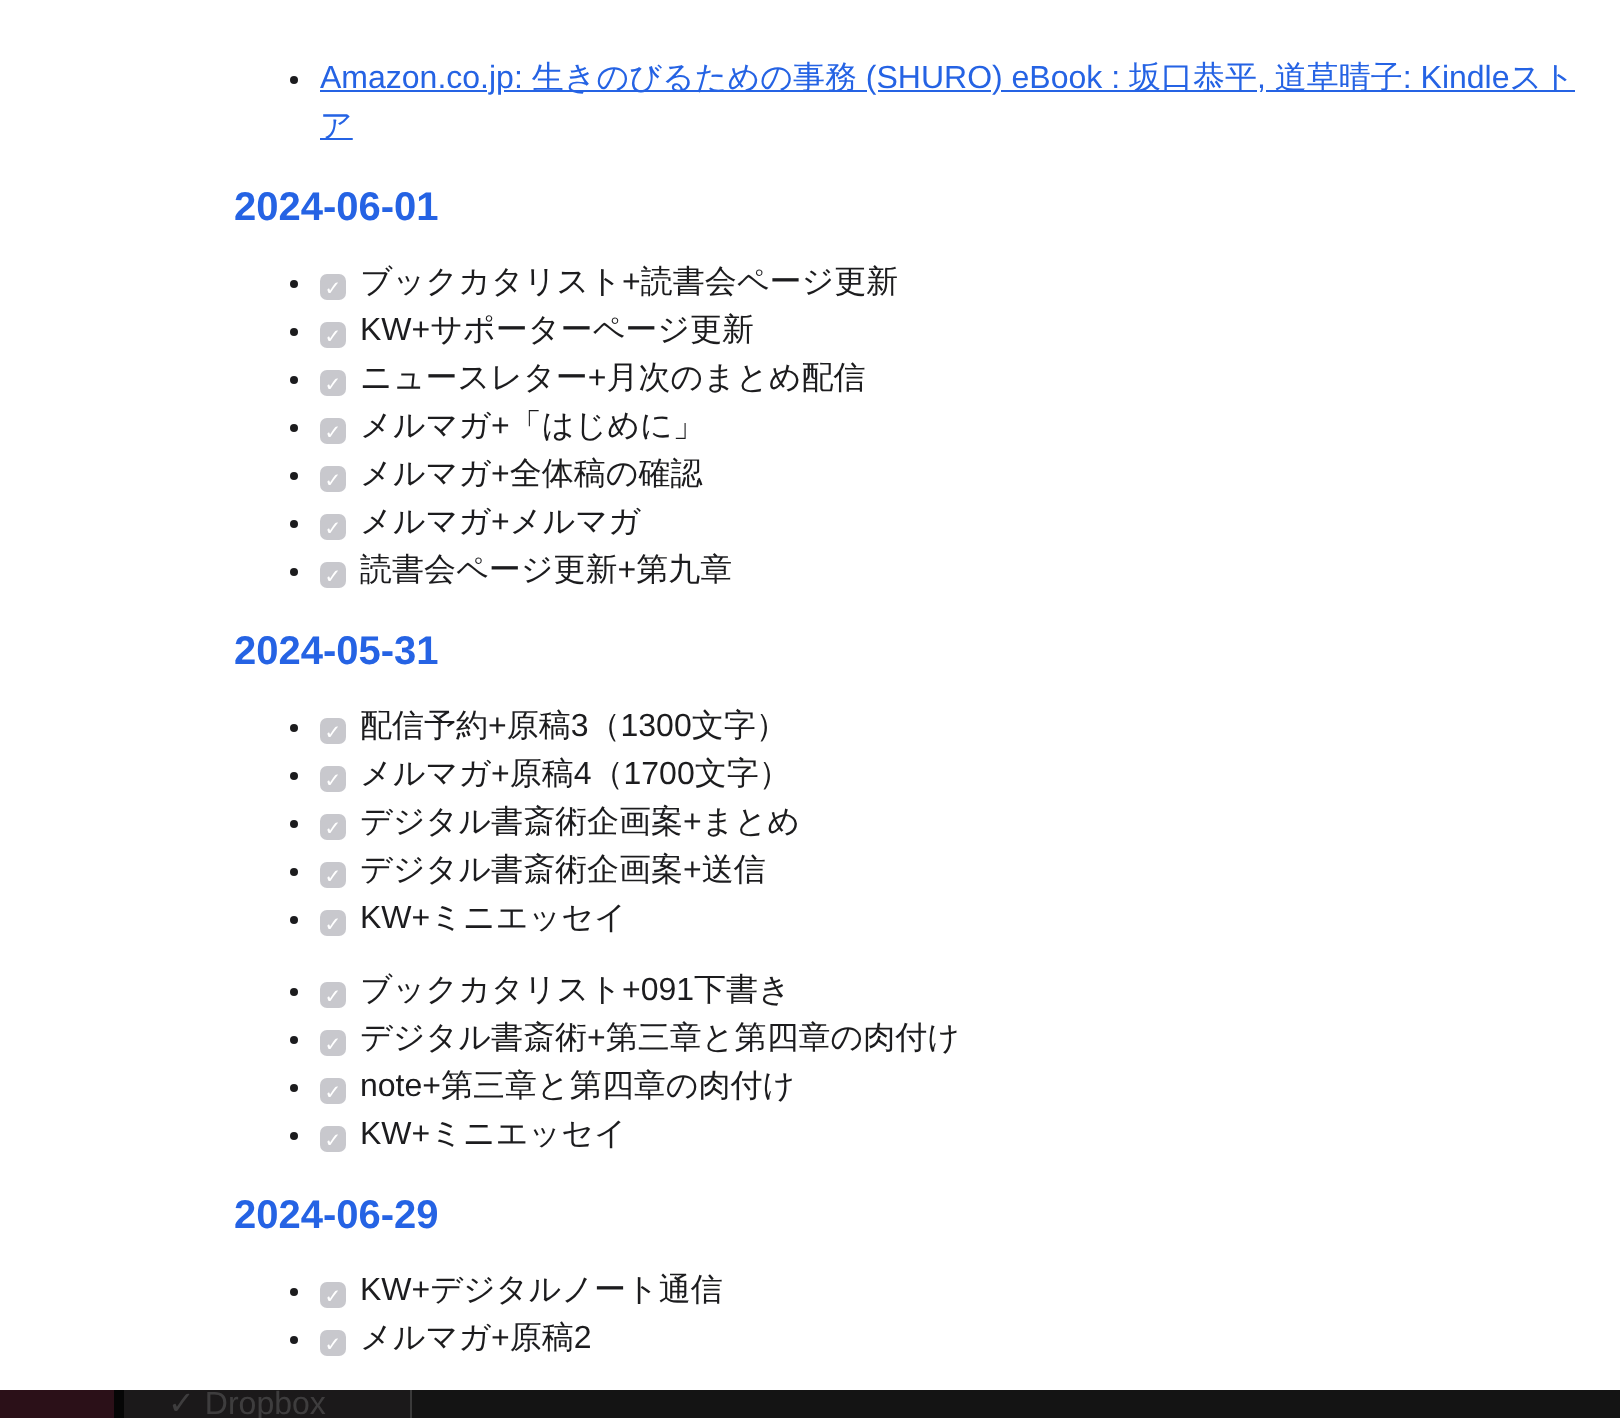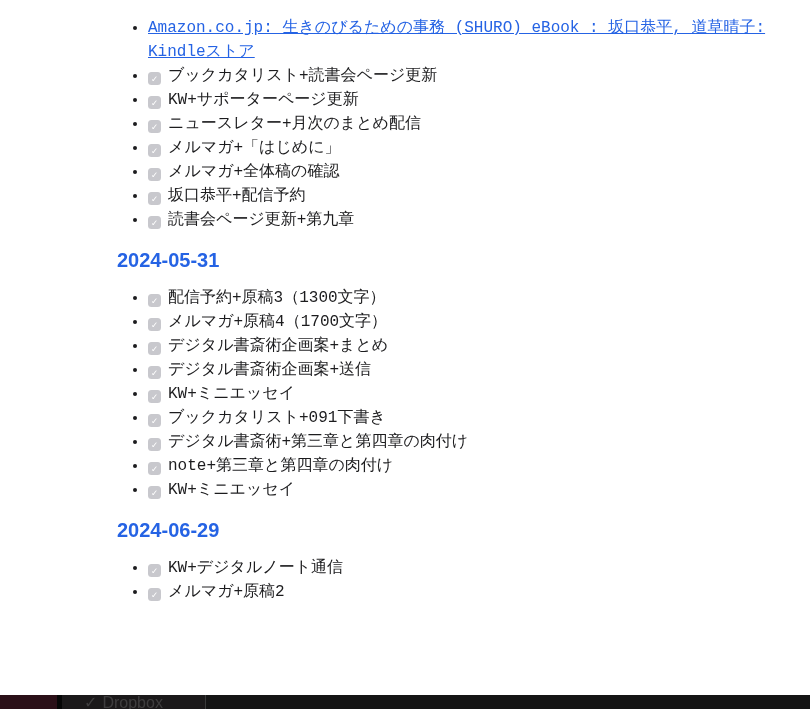--- a/index.html
+++ b/index.html
@@ -13,24 +13,23 @@
     color: #1c1c1e;
   }
   .page {
     box-sizing: border-box;
     width: 810px;
     height: 695px;
     padding: 16px 10px 0 117px;
     background: #ffffff;
   }
   ul.task-list {
-    margin: 0;
+    margin: 12px;
     padding-left: 31px;
     list-style: disc;
-    font-family: Liberation Mono, monospace;
   }
   ul.task-list > li {
     line-height: 24px;
     font-size: 16px;
     color: #1c1c1e;
   }
   a.page-link {
     color: #2563e4;
     text-decoration: underline;
   }
@@ -108,27 +107,28 @@
 <body>
 
 <div class="page">
 
   <ul class="task-list">
     <li>
       <a href="#" class="page-link">Amazon.co.jp: 生きのびるための事務 (SHURO) eBook : 坂口恭平, 道草晴子: Kindleストア</a>
     </li>
   </ul>
 
+  <h2 class="date-heading">2024-06-01</h2>
   <ul class="task-list">
     <li><span class="cb"><span class="tick">✓</span></span><span class="task-label">ブックカタリスト+読書会ページ更新</span></li>
     <li><span class="cb"><span class="tick">✓</span></span><span class="task-label">KW+サポーターページ更新</span></li>
     <li><span class="cb"><span class="tick">✓</span></span><span class="task-label">ニュースレター+月次のまとめ配信</span></li>
     <li><span class="cb"><span class="tick">✓</span></span><span class="task-label">メルマガ+「はじめに」</span></li>
     <li><span class="cb"><span class="tick">✓</span></span><span class="task-label">メルマガ+全体稿の確認</span></li>
-    <li><span class="cb"><span class="tick">✓</span></span><span class="task-label">坂口恭平+配信予約</span></li>
+    <li><span class="cb"><span class="tick">✓</span></span><span class="task-label">メルマガ+メルマガ</span></li>
     <li><span class="cb"><span class="tick">✓</span></span><span class="task-label">読書会ページ更新+第九章</span></li>
   </ul>
 
   <h2 class="date-heading">2024-05-31</h2>
   <ul class="task-list">
     <li><span class="cb"><span class="tick">✓</span></span><span class="task-label">配信予約+原稿3（1300文字）</span></li>
     <li><span class="cb"><span class="tick">✓</span></span><span class="task-label">メルマガ+原稿4（1700文字）</span></li>
     <li><span class="cb"><span class="tick">✓</span></span><span class="task-label">デジタル書斎術企画案+まとめ</span></li>
     <li><span class="cb"><span class="tick">✓</span></span><span class="task-label">デジタル書斎術企画案+送信</span></li>
     <li><span class="cb"><span class="tick">✓</span></span><span class="task-label">KW+ミニエッセイ</span></li>

